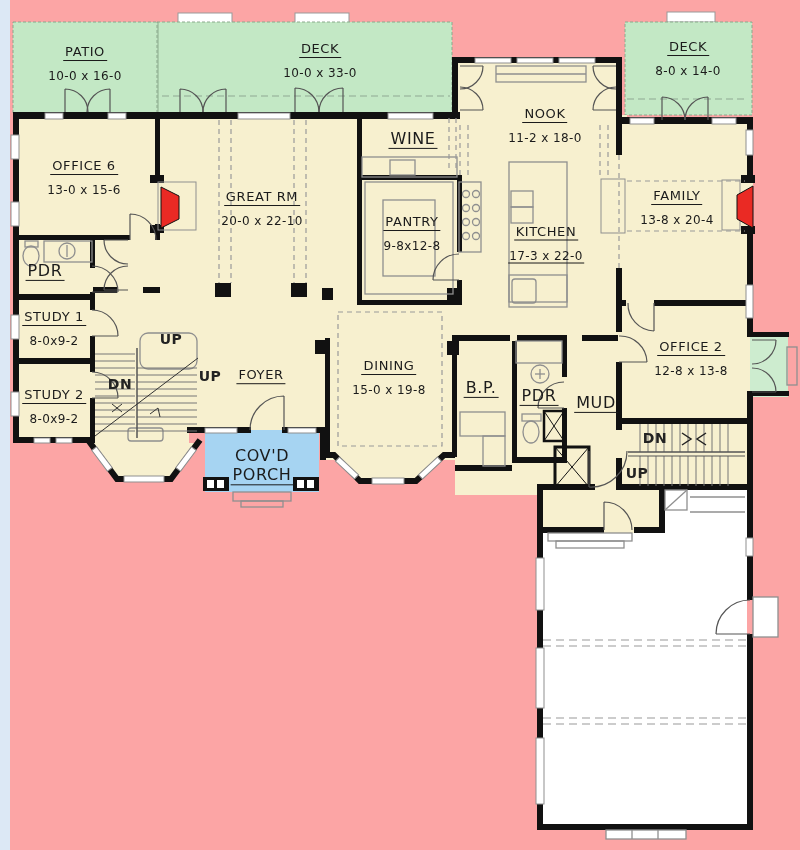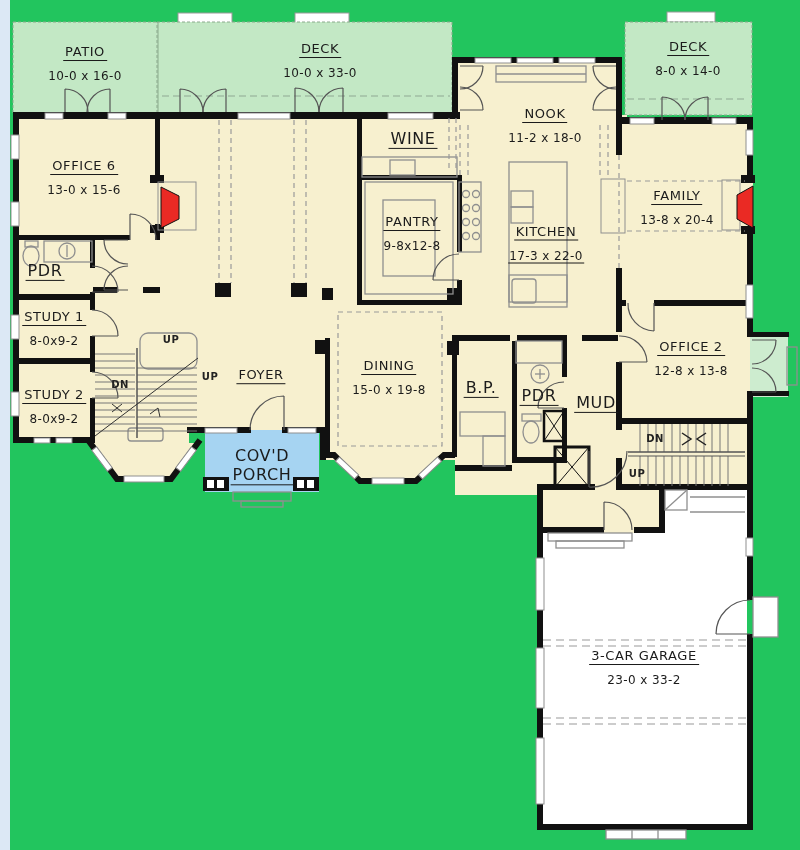--- a/index.html
+++ b/index.html
@@ -1,30 +1,30 @@
 <!DOCTYPE html>
 <html><head>
 <meta charset="utf-8">
 <style>
   html,body{margin:0;padding:0;background:#ffffff;}
-  .stage{position:relative;width:800px;height:850px;background:#22c55e;overflow:hidden;
+  .stage{position:relative;width:800px;height:850px;background:#fca5a5;overflow:hidden;
          font-family:"DejaVu Sans",sans-serif;}
   .edge{position:absolute;left:0;top:0;width:10px;height:850px;background:#dce8f5;}
   svg.plan{position:absolute;left:0;top:0;}
   .lbl{position:absolute;transform:translate(-50%,-50%);text-align:center;color:#1b1b1b;
        white-space:nowrap;line-height:1.2;z-index:5;}
   .lbl .nm{display:inline-block;font-size:13px;letter-spacing:.6px;
            border-bottom:1.5px solid #1b1b1b;padding:0 2px 0 2px;}
   .lbl .nm.nou{border-bottom:none;}
   .lbl .dm{display:block;font-size:12px;letter-spacing:.4px;margin-top:8px;}
   .lbl .dm:empty{display:none;}
   .lbl.k .dm{display:inline-block;border-bottom:1.5px solid #1b1b1b;padding:0 1px;}
   .lbl.sm .nm{font-size:16px;}
   .lbl .line{display:block;}
-  .slbl{position:absolute;transform:translate(-50%,-50%);font-size:10px;font-weight:bold;
+  .slbl{position:absolute;transform:translate(-50%,-50%);font-size:14px;font-weight:bold;
         color:#222;letter-spacing:.5px;z-index:5;padding-left:8px;}
 </style>
 </head>
 <body>
 
 <div class="stage">
   <div class="edge"></div>
 
   <svg class="plan" width="800" height="850" viewBox="0 0 800 850">
 
@@ -362,38 +362,38 @@
       <line x1="543" y1="646" x2="747" y2="646" stroke-dasharray="8,5"></line>
       <line x1="543" y1="718" x2="747" y2="718" stroke-dasharray="8,5"></line>
       <line x1="543" y1="724" x2="747" y2="724" stroke-dasharray="8,5"></line>
     </g>
   </svg>
 
   <div class="lbl" style="left:85px;top:62px"><span class="nm">PATIO</span><span class="dm">10-0 x 16-0</span></div>
   <div class="lbl" style="left:320px;top:59px"><span class="nm">DECK</span><span class="dm">10-0 x 33-0</span></div>
   <div class="lbl" style="left:688px;top:57px"><span class="nm">DECK</span><span class="dm">8-0 x 14-0</span></div>
   <div class="lbl" style="left:84px;top:176px"><span class="nm">OFFICE 6</span><span class="dm">13-0 x 15-6</span></div>
+  <div class="lbl" style="left:262px;top:207px"><span class="nm">GREAT RM</span><span class="dm">20-0 x 22-10</span></div>
   <div class="lbl" style="left:545px;top:124px"><span class="nm">NOOK</span><span class="dm">11-2 x 18-0</span></div>
   <div class="lbl" style="left:677px;top:206px"><span class="nm">FAMILY</span><span class="dm">13-8 x 20-4</span></div>
   <div class="lbl sm" style="left:413px;top:139px"><span class="nm">WINE</span></div>
   <div class="lbl" style="left:412px;top:232px"><span class="nm">PANTRY</span><span class="dm">9-8x12-8</span></div>
   <div class="lbl k" style="left:546px;top:242px"><span class="nm">KITCHEN</span><br><span class="dm">17-3 x 22-0</span></div>
   <div class="lbl sm" style="left:45px;top:271px"><span class="nm">PDR</span></div>
   <div class="lbl" style="left:54px;top:327px"><span class="nm">STUDY 1</span><span class="dm">8-0x9-2</span></div>
   <div class="lbl" style="left:54px;top:405px"><span class="nm">STUDY 2</span><span class="dm">8-0x9-2</span></div>
   <div class="lbl" style="left:261px;top:374px"><span class="nm">FOYER</span></div>
   <div class="lbl" style="left:389px;top:376px"><span class="nm">DINING</span><span class="dm">15-0 x 19-8</span></div>
   <div class="lbl sm" style="left:481px;top:388px"><span class="nm">B.P.</span></div>
   <div class="lbl sm" style="left:539px;top:396px"><span class="nm">PDR</span></div>
   <div class="lbl sm" style="left:596px;top:403px"><span class="nm">MUD</span></div>
   <div class="lbl" style="left:691px;top:357px"><span class="nm">OFFICE 2</span><span class="dm">12-8 x 13-8</span></div>
   <div class="lbl sm" style="left:262px;top:466px">
       <span class="line"><span class="nm nou">COV'D</span></span>
       <span class="line"><span class="nm">PORCH</span></span>
     </div>
-  <div class="lbl" style="left:644px;top:666px"><span class="nm">3-CAR GARAGE</span><span class="dm">23-0 x 33-2</span></div>
 
   <div class="slbl" style="left:167px;top:339px">UP</div>
   <div class="slbl" style="left:206px;top:376px">UP</div>
   <div class="slbl" style="left:116px;top:384px">DN</div>
   <div class="slbl" style="left:651px;top:438px">DN</div>
   <div class="slbl" style="left:633px;top:473px">UP</div>
 </div>
 
 </body></html>

